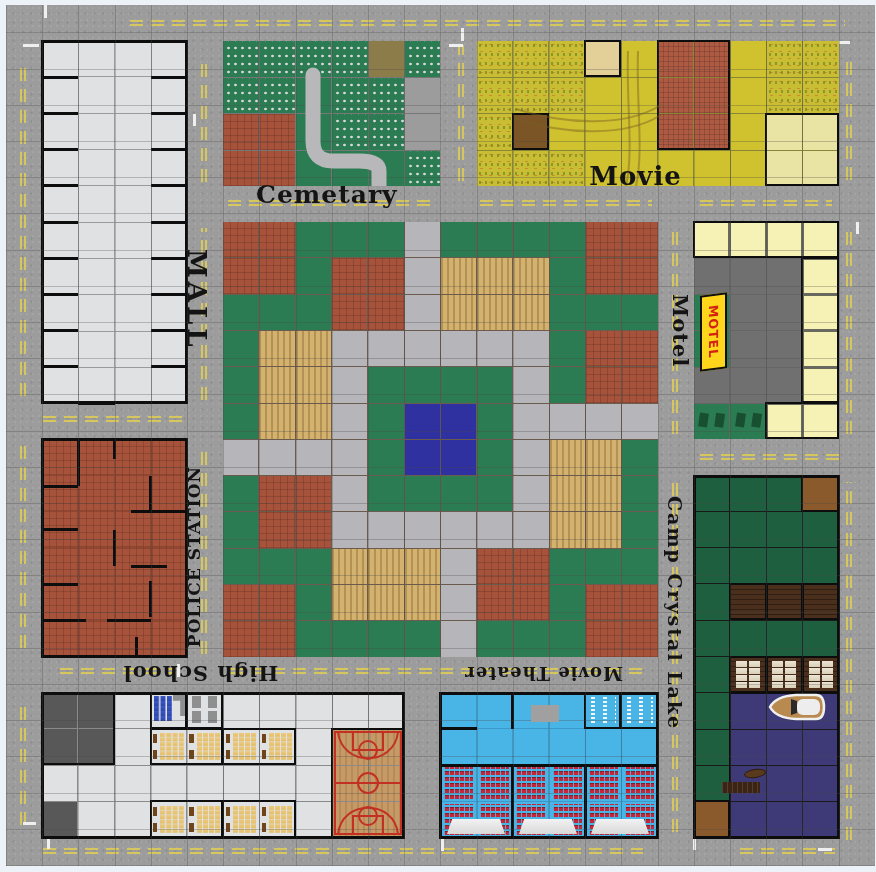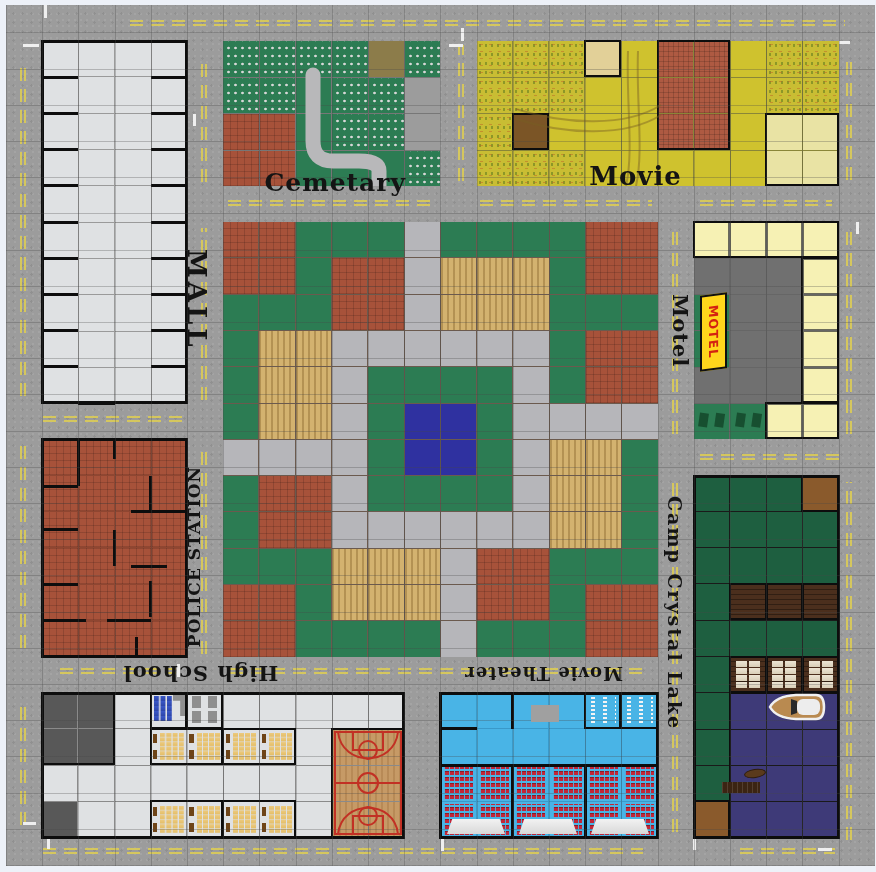--- a/index.html
+++ b/index.html
@@ -84,21 +84,21 @@
   .deco{position:absolute;z-index:4;}
   #motel-sign{left:700px;top:294px;width:23px;height:72px;background:#ffd61c;border:2px solid #101010;transform:skewY(-7deg);display:flex;align-items:center;justify-content:center;}
   #motel-sign span{writing-mode:vertical-rl;font-size:12.5px;font-weight:bold;color:#d42211;letter-spacing:1px;font-family:"DejaVu Sans",sans-serif;}
   .screen{position:absolute;z-index:4;width:58px;height:15px;background:linear-gradient(#f2f2f2,#d8d8d8);clip-path:polygon(9% 0,91% 0,100% 100%,0 100%);}
   #dock{left:722px;top:782px;width:38px;height:11px;background:#3b2413;background-image:repeating-linear-gradient(90deg,rgba(255,255,255,.12) 0 1px,transparent 1px 5px);}
   #canoe{left:744px;top:769px;width:20px;height:7px;background:#5a3a1c;border-radius:50%;transform:rotate(-8deg);border:1px solid #2e1c0c;}
   #counter{left:531px;top:705px;width:28px;height:17px;background:#a0a0a0;}
   
   .map-label{position:absolute;color:#141414;font-weight:bold;z-index:6;white-space:nowrap;letter-spacing:1px;}
   #lbl-mall{left:182px;top:249px;writing-mode:vertical-rl;font-size:26px;letter-spacing:4px;}
-  #lbl-cemetery{left:256px;top:168px;width:150px;text-align:right;font-size:25px;}
+  #lbl-cemetery{left:256px;top:180px;width:150px;text-align:left;font-size:25px;}
   #lbl-farm{left:578px;top:161px;width:115px;text-align:center;font-size:26px;}
   #lbl-motel{left:668px;top:294px;writing-mode:vertical-rl;font-size:21px;}
   #lbl-police{left:184px;top:466px;writing-mode:vertical-rl;transform:rotate(180deg);font-size:17px;}
   #lbl-school{left:118px;top:661px;width:165px;text-align:center;transform:rotate(180deg);font-size:21px;}
   #lbl-theater{left:468px;top:663px;width:155px;text-align:center;transform:rotate(180deg);font-size:18px;}
   #lbl-camp{left:664px;top:496px;writing-mode:vertical-rl;font-size:19px;letter-spacing:2px;}
 </style>
 </head>
 <body>
 

